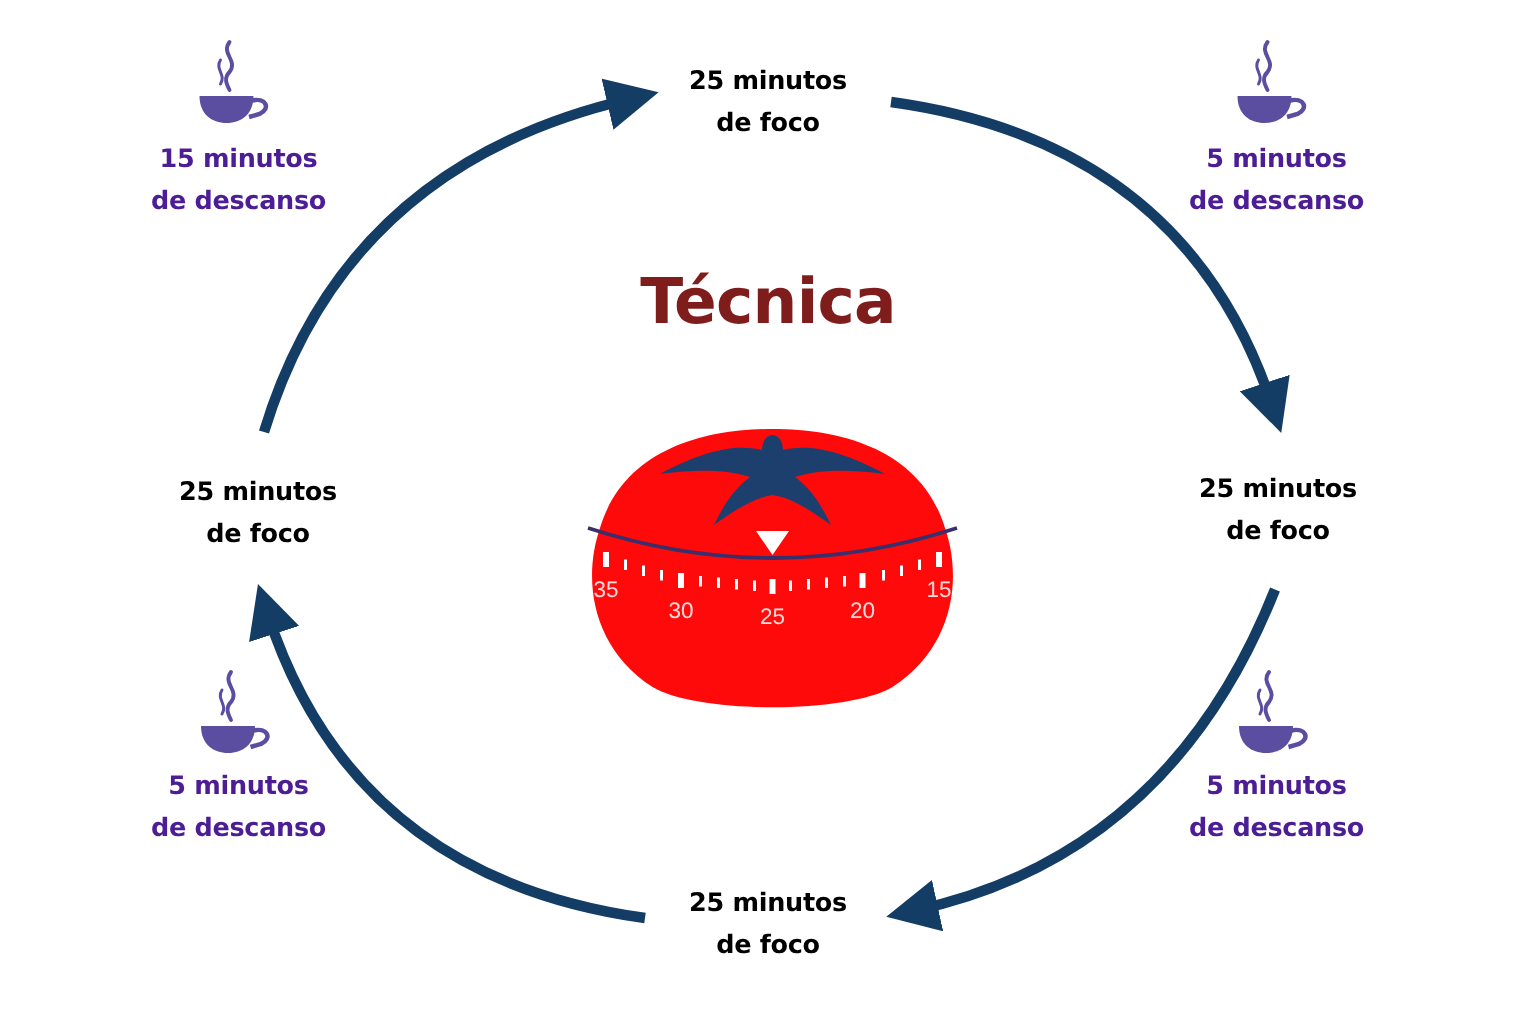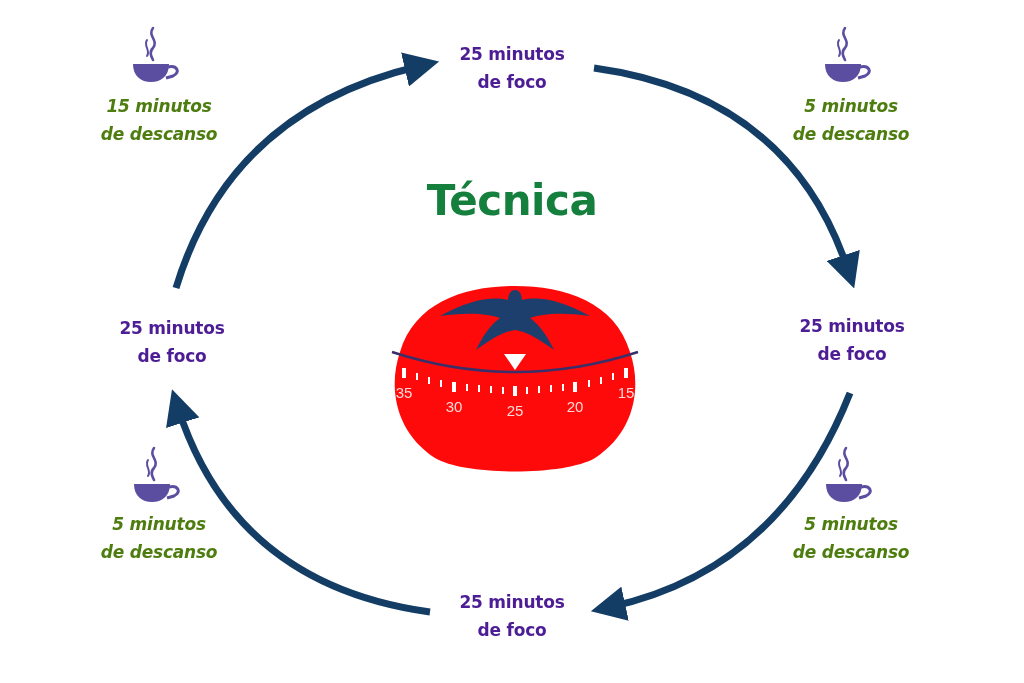--- a/index.html
+++ b/index.html
@@ -2,24 +2,24 @@
 <html><head>
   <meta charset="utf-8">
   <style>
     html, body { margin: 0; padding: 0; background: #ffffff; }
     body { width: 1024px; height: 683px; position: relative; overflow: hidden;
            font-family: "DejaVu Sans", "Liberation Sans", sans-serif; }
     .canvas { position: absolute; left: 0; top: 0; width: 1024px; height: 683px; }
     .label { position: absolute; text-align: center; font-weight: bold; font-size: 17px;
              line-height: 28px; letter-spacing: -0.2px; white-space: nowrap; }
     .label span { display: block; }
-    .focus { color: #4c1d95; }
-    .rest { color: #4d7c0f; font-style: italic; }
+    .focus { color: #000000; }
+    .rest { color: #4c1d95; }
     .title { position: absolute; left: 352px; top: 178px; width: 320px; text-align: center;
-             color: #15803d; font-weight: bold; font-size: 42px; line-height: 46px; letter-spacing: -0.5px; }
+             color: #7f1d1d; font-weight: bold; font-size: 42px; line-height: 46px; letter-spacing: -0.5px; }
     .title span { display: block; }
     .cup { position: absolute; width: 56px; height: 60px; }
     svg { display: block; }
     .dial-num { font-family: "Liberation Sans", sans-serif; font-size: 15px; fill: #ffd9d9; }
   </style>
 </head>
 <body>
 
 <div class="canvas">
 

